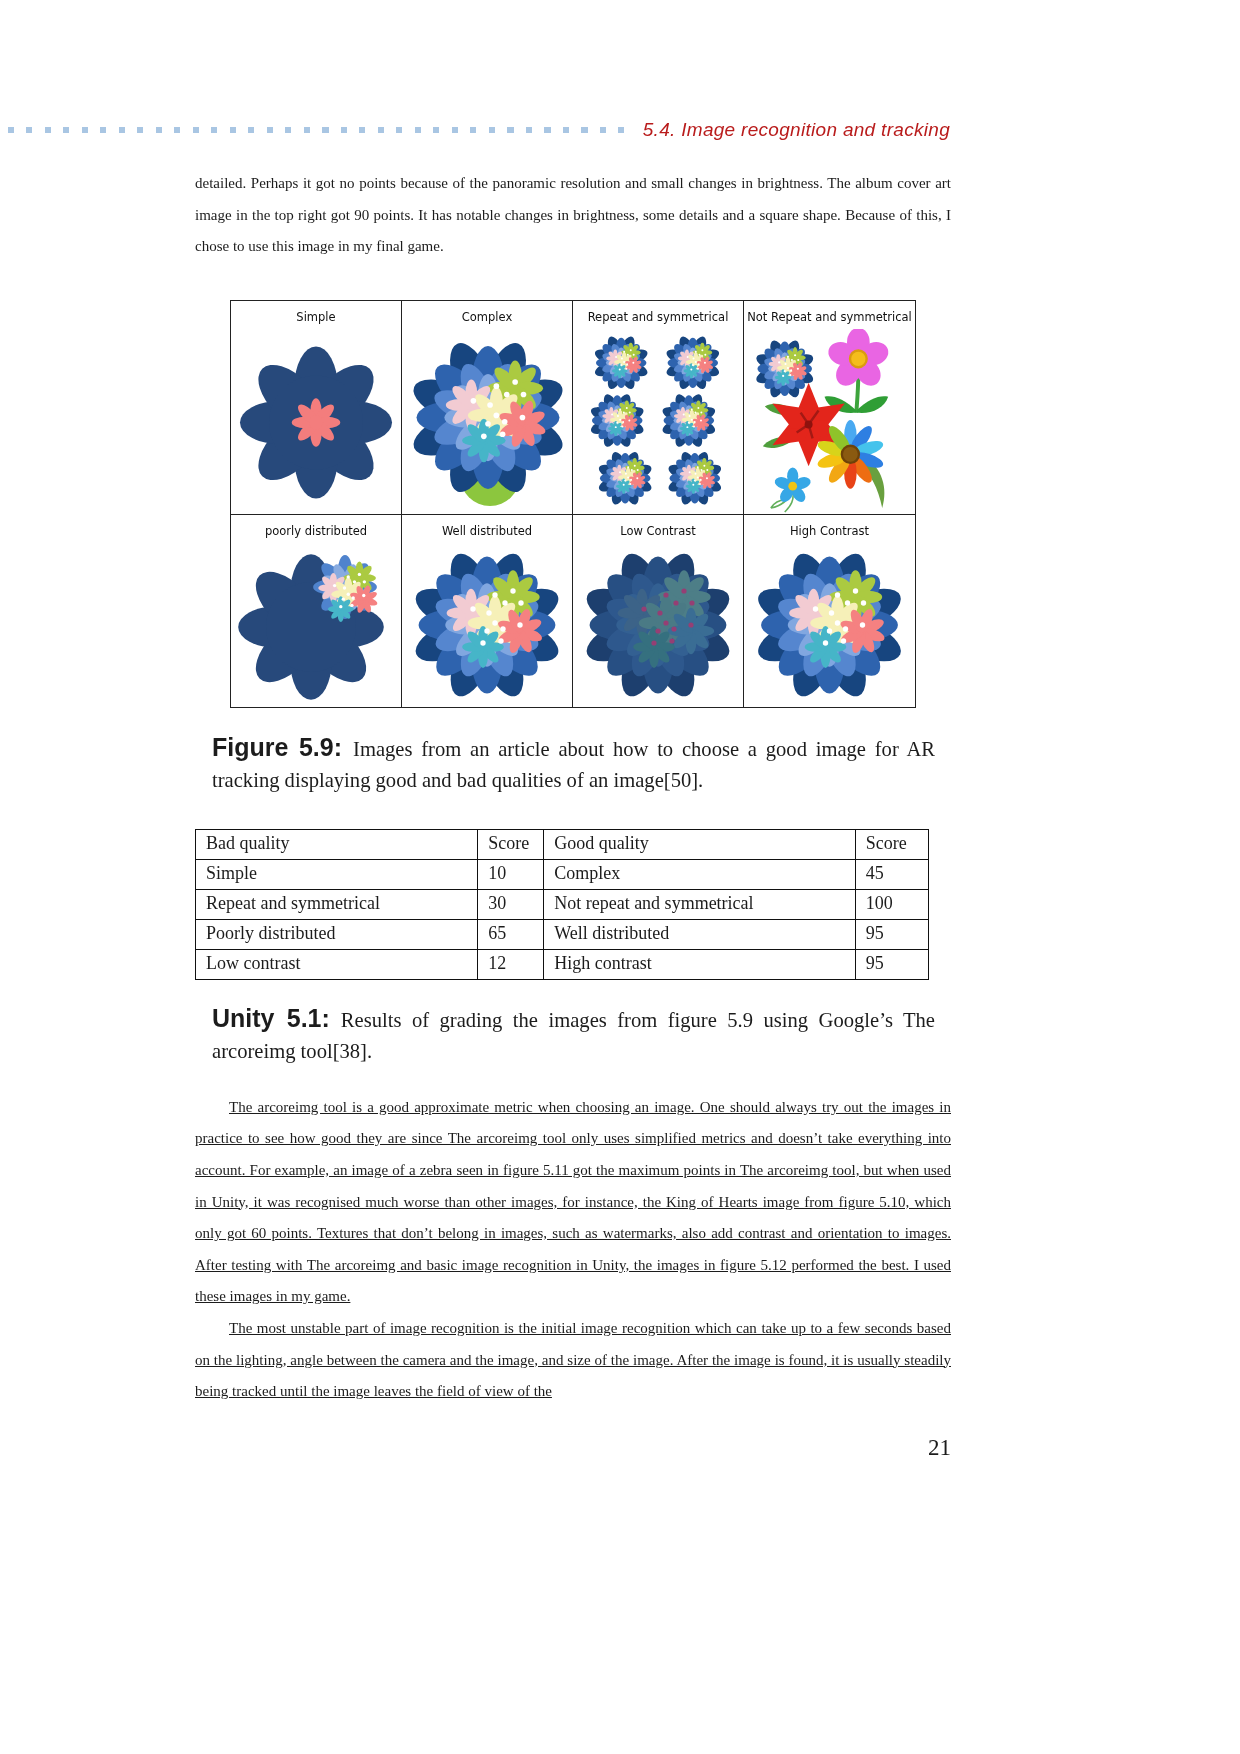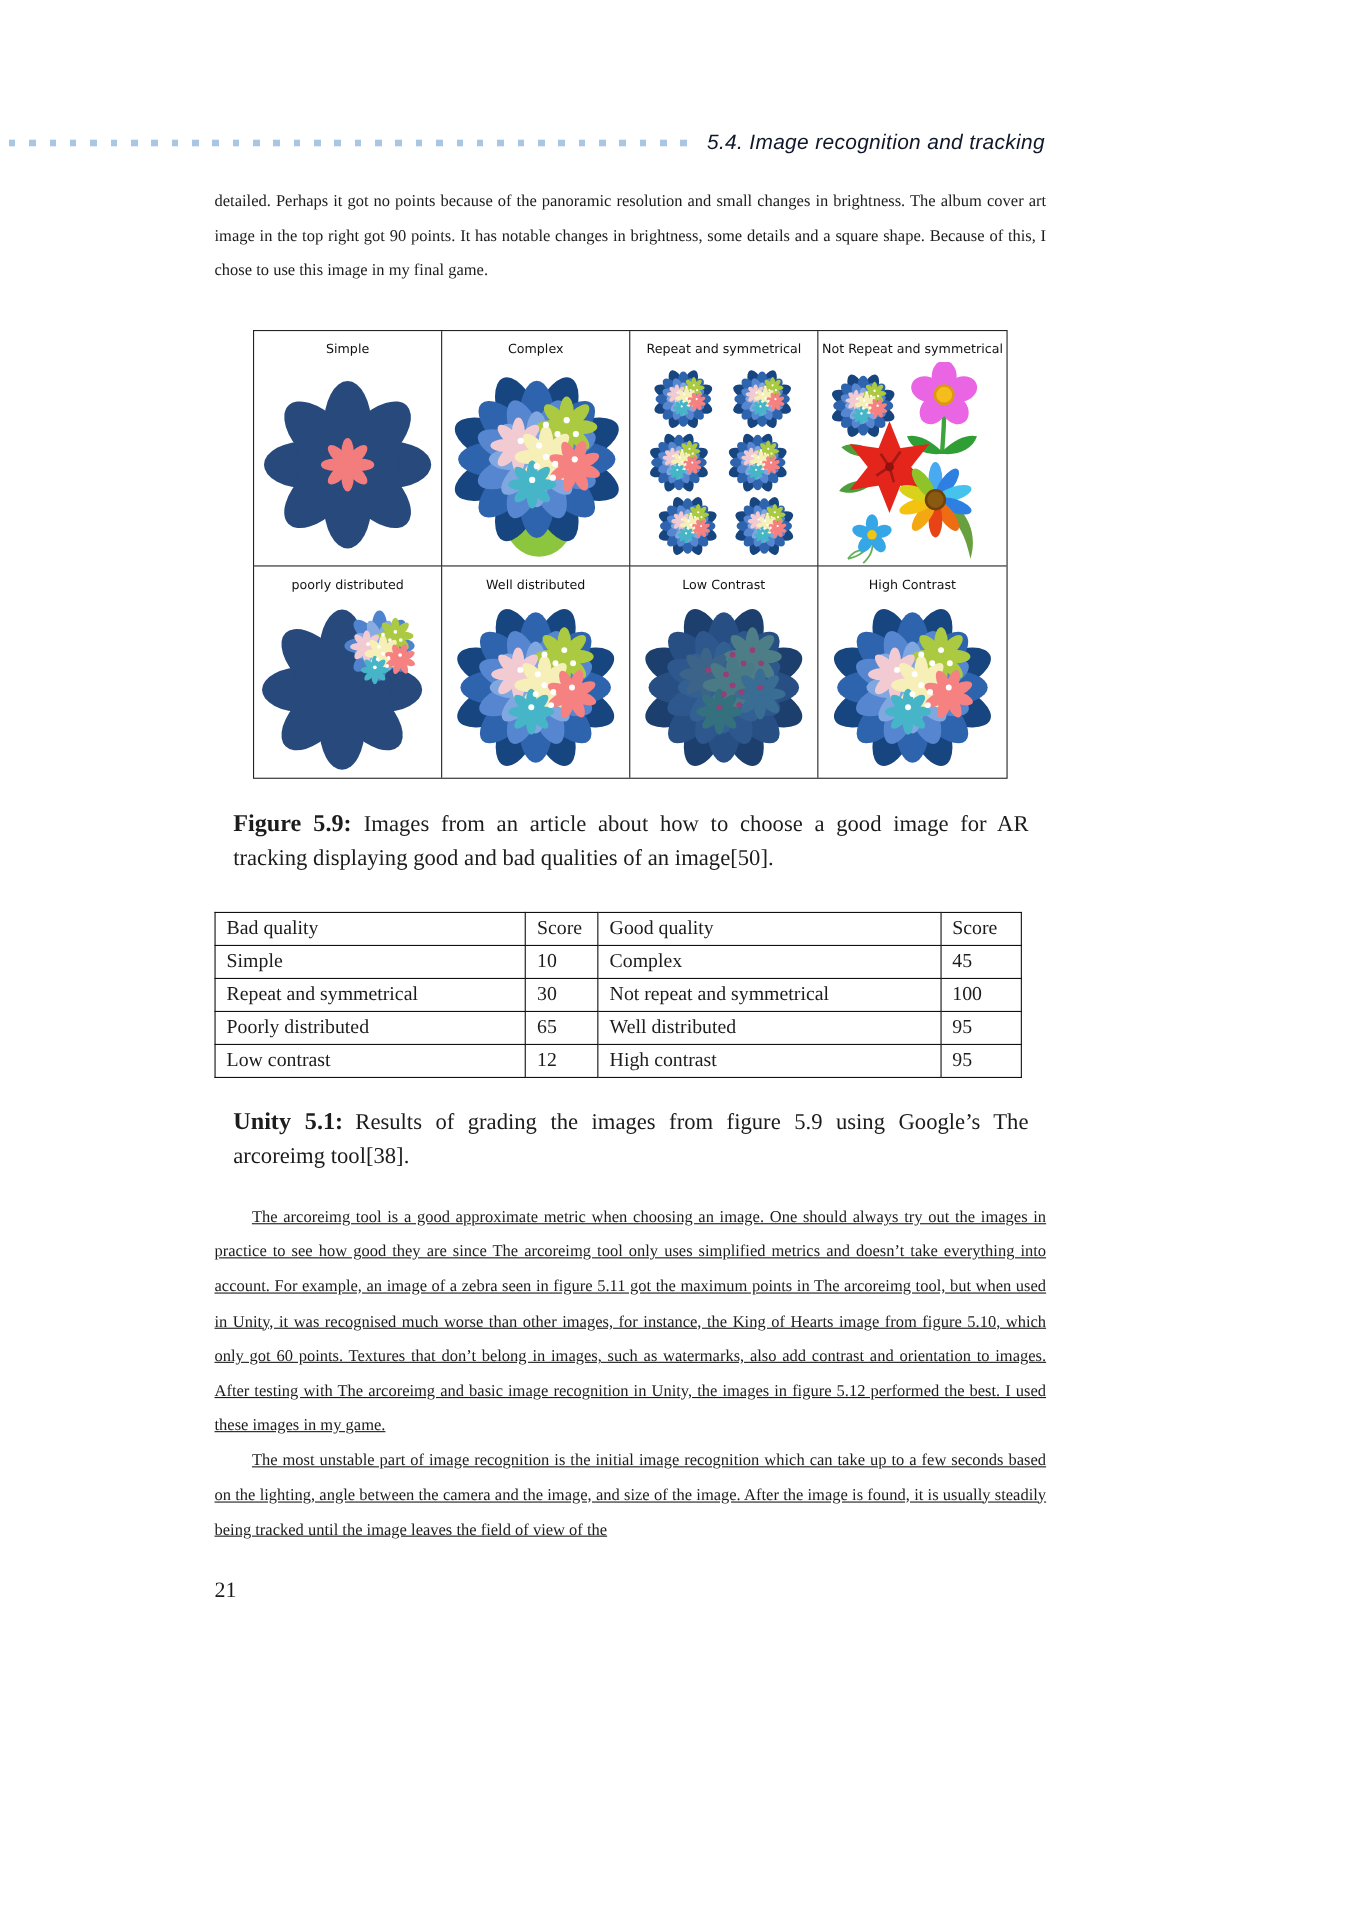--- a/index.html
+++ b/index.html
@@ -12,21 +12,21 @@
   .runhead {
     position:absolute; top:119px; left:8px; right:290px;
     display:flex; align-items:center;
   }
   .dots {
     flex:1; height:6px; margin-right:3px;
     background:repeating-linear-gradient(to right,#a9c6e3 0 6px, transparent 6px 18.5px);
   }
   .runhead-title {
     font-family:"Liberation Sans", sans-serif; font-style:italic;
-    font-size:19px; color:#0f172a; white-space:nowrap; letter-spacing:.3px;
+    font-size:19px; color:#b91c1c; white-space:nowrap; letter-spacing:.3px;
     padding-left:4px;
   }
   
   .content { position:absolute; left:195px; top:168px; width:756px; }
   p.body {
     font-size:15px; line-height:31.6px; text-align:justify;
   }
   p.indent { text-indent:34px;text-decoration:underline; }
   
   .figwrap {
@@ -42,38 +42,38 @@
   .fcell-label {
     text-align:center; font-family:"DejaVu Sans", sans-serif;
     font-size:11.5px; color:#111; padding-top:9px; height:28px; flex:none;
   }
   svg.fimg { flex:1; width:100%; display:block; }
   
   .caption {
     margin:24px 16px 0 17px; font-size:20.6px; line-height:31px; text-align:justify;
   }
   .caption .cap-label {
-    font-family:Liberation Serif, serif; font-weight:bold; font-size:22px;
+    font-family:Liberation Sans, sans-serif; font-weight:bold; font-size:25px;
     margin-right:11px;
     margin-top:26px;
   }
   
   table.results {
     margin-top:33px; border-collapse:collapse; width:734px; background:#fff;
   }
   table.results th, table.results td {
     border:1.6px solid #111; font-weight:normal; text-align:left;
     font-size:18px; height:30px; padding:1px 10px 3px 10px;
   }
   .col-q1 { width:38.5%; } .col-s1 { width:9%; }
   .col-q2 { width:42.5%; } .col-s2 { width:10%; }
   
   .tablecap { margin-top:23px; }
   .para2 { margin-top:25px; }
-  .pagenum { margin-top:27px; text-align:left; font-size:20px; }
+  .pagenum { margin-top:27px; text-align:right; font-size:23px; }
 </style>
 </head>
 <body>
 
 <svg width="0" height="0" style="position:absolute" aria-hidden="true">
   <defs>
     <g id="r8">
       <ellipse cx="0" cy="-27" rx="13.5" ry="31"></ellipse>
       <ellipse cx="0" cy="-27" rx="13.5" ry="31" transform="rotate(45)"></ellipse>
       <ellipse cx="0" cy="-27" rx="13.5" ry="31" transform="rotate(90)"></ellipse>

